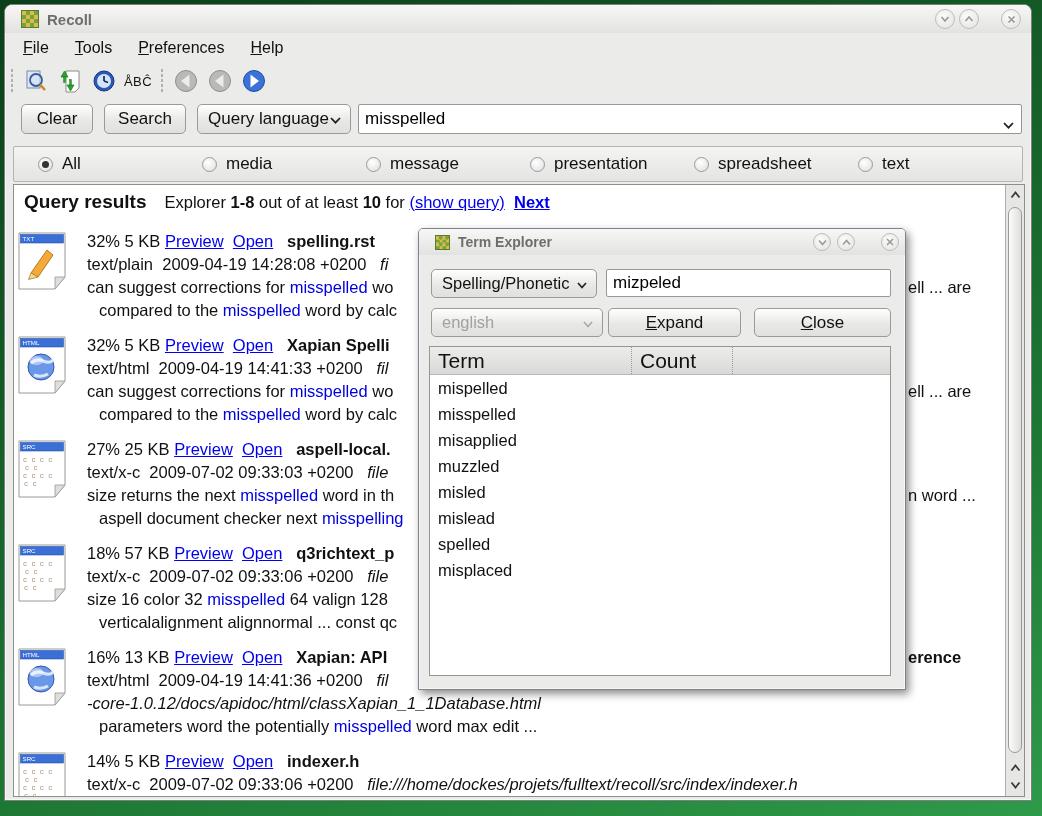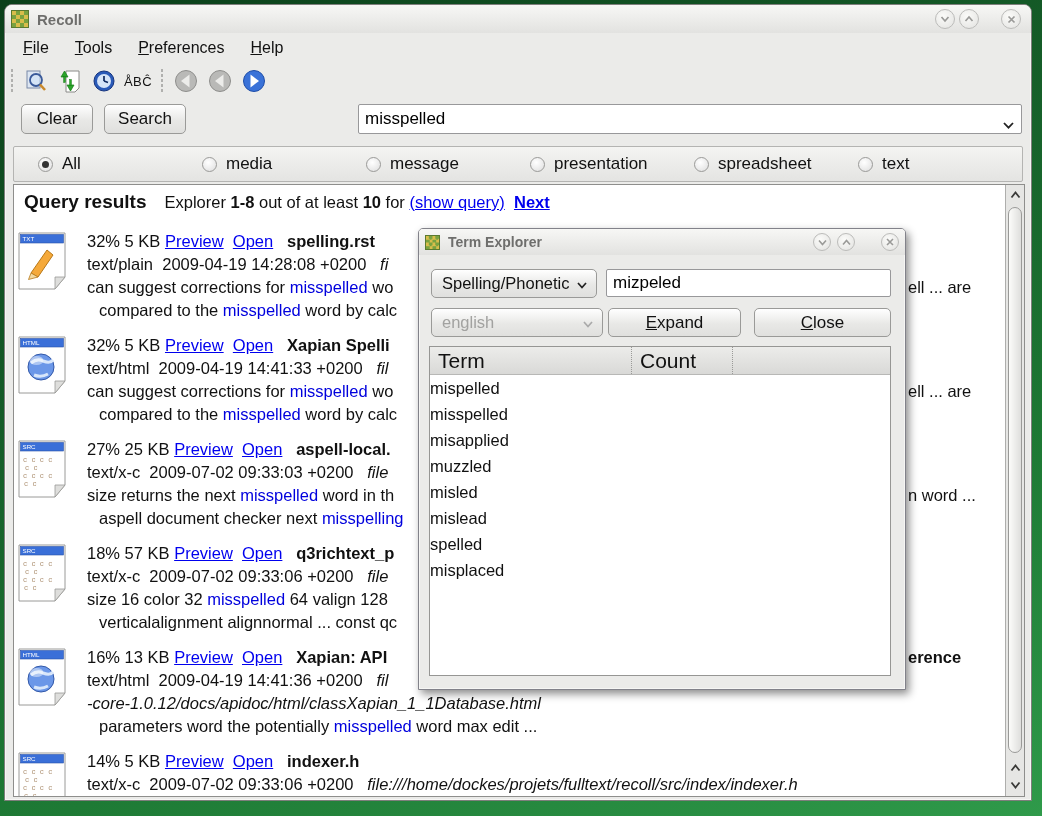--- a/index.html
+++ b/index.html
@@ -3,21 +3,21 @@
 <meta charset="utf-8">
 <style>
   html,body{margin:0;padding:0;}
   #desktop{position:relative;width:1042px;height:816px;overflow:hidden;
     background:linear-gradient(160deg,#0b3f1a 0%,#155c28 35%,#1e7a35 70%,#2f9a4a 100%);
     font-family:"Liberation Sans",sans-serif;color:#111;}
   
   #window{position:absolute;left:4px;top:4px;width:1026px;height:795px;background:#ebebe9;
     border:1px solid #7e7e7c;border-radius:8px 8px 0 0;box-shadow:inset 0 0 0 1px #f6f6f4;}
   .titlebar{position:absolute;left:0;top:0;right:0;height:28px;display:flex;align-items:center;
-    background:linear-gradient(#f7f7f5,#e2e2e0);border-radius:7px 7px 0 0;padding-left:6px;box-sizing:border-box;}
+    background:linear-gradient(#f7f7f5,#e2e2e0);border-radius:7px 7px 0 0;padding-left:16px;box-sizing:border-box;}
   .app-icon{width:16px;height:16px;margin-right:8px;border:1px solid #5a7a30;
     background:repeating-conic-gradient(#79a23f 0% 25%,#d8bd4b 0% 50%) 0 0/8px 8px;}
   .titlebar .title{font-weight:bold;font-size:15px;color:#6e6e6c;}
   .winbtn{position:absolute;top:4px;width:20px;height:20px;border-radius:50%;
     border:1px solid #bcbcba;background:radial-gradient(circle at 40% 35%,#fbfbf9,#e2e2e0);
     display:flex;align-items:center;justify-content:center;box-sizing:border-box;}
   .winbtn svg{display:block;}
   
   .menubar{position:absolute;left:0;top:28px;right:0;height:30px;display:flex;align-items:center;padding-left:12px;font-size:16px;}
   .menu-item{margin-right:14px;padding:3px 6px;}
@@ -85,21 +85,21 @@
   #combo-lang{position:absolute;left:12px;top:79px;width:172px;height:29px;color:#a2a2a0;font-size:16.5px;}
   #btn-expand{position:absolute;left:189px;top:79px;width:133px;height:29px;font-size:17px;}
   #btn-close{position:absolute;left:335px;top:79px;width:137px;height:29px;font-size:17px;}
   #term-table{position:absolute;left:10px;top:117px;width:462px;height:330px;background:#fff;
     border:1px solid #969694;box-sizing:border-box;}
   .thead{display:flex;height:27px;background:linear-gradient(#ececea,#d9d9d7);border-bottom:1px solid #b8b8b6;font-size:21px;}
   .thc{display:flex;align-items:center;padding-left:8px;box-sizing:border-box;}
   .thc.c0{width:201px;}
   .thc.c1{width:101px;border-left:1px dotted #9a9a98;}
   .thc.c2{flex:1;border-left:1px dotted #9a9a98;}
-  .trow{height:26px;display:flex;align-items:center;font-size:16.5px;padding-left:0;}
+  .trow{height:26px;display:flex;align-items:center;font-size:16.5px;padding-left:8px;}
 </style>
 </head>
 <body>
 
 <div id="desktop">
 
   <div id="window">
 
     <div class="titlebar">
       <span class="app-icon"></span>
@@ -174,20 +174,28 @@
       <span class="tbtn">
         <svg width="26" height="26" viewBox="0 0 26 26">
           <circle cx="13" cy="13" r="10.5" fill="#3a72d8" stroke="#1f4ea8"></circle>
           <polygon points="9.5,6.5 18,13 9.5,19.5" fill="#fff"></polygon>
         </svg>
       </span>
     </div>
 
     <div class="btn" id="btn-clear">Clear</div>
     <div class="btn" id="btn-search">Search</div>
+    <div class="combo" id="combo-mode">
+      <span>Query language</span>
+      <span class="chev">
+        <svg width="11" height="7">
+            <polyline points="1,1 5.5,5.7 10,1" fill="none" stroke="#222" stroke-width="1.8"></polyline>
+          </svg>
+      </span>
+    </div>
     <div id="query-wrap">
       <input class="entry" id="query-input" value="misspelled" style="">
       <span class="chev">
         <svg width="11" height="7">
             <polyline points="1,1 5.5,5.7 10,1" fill="none" stroke="#222" stroke-width="1.8"></polyline>
           </svg>
       </span>
     </div>
 
     <div class="filterbar" id="filterbar">

